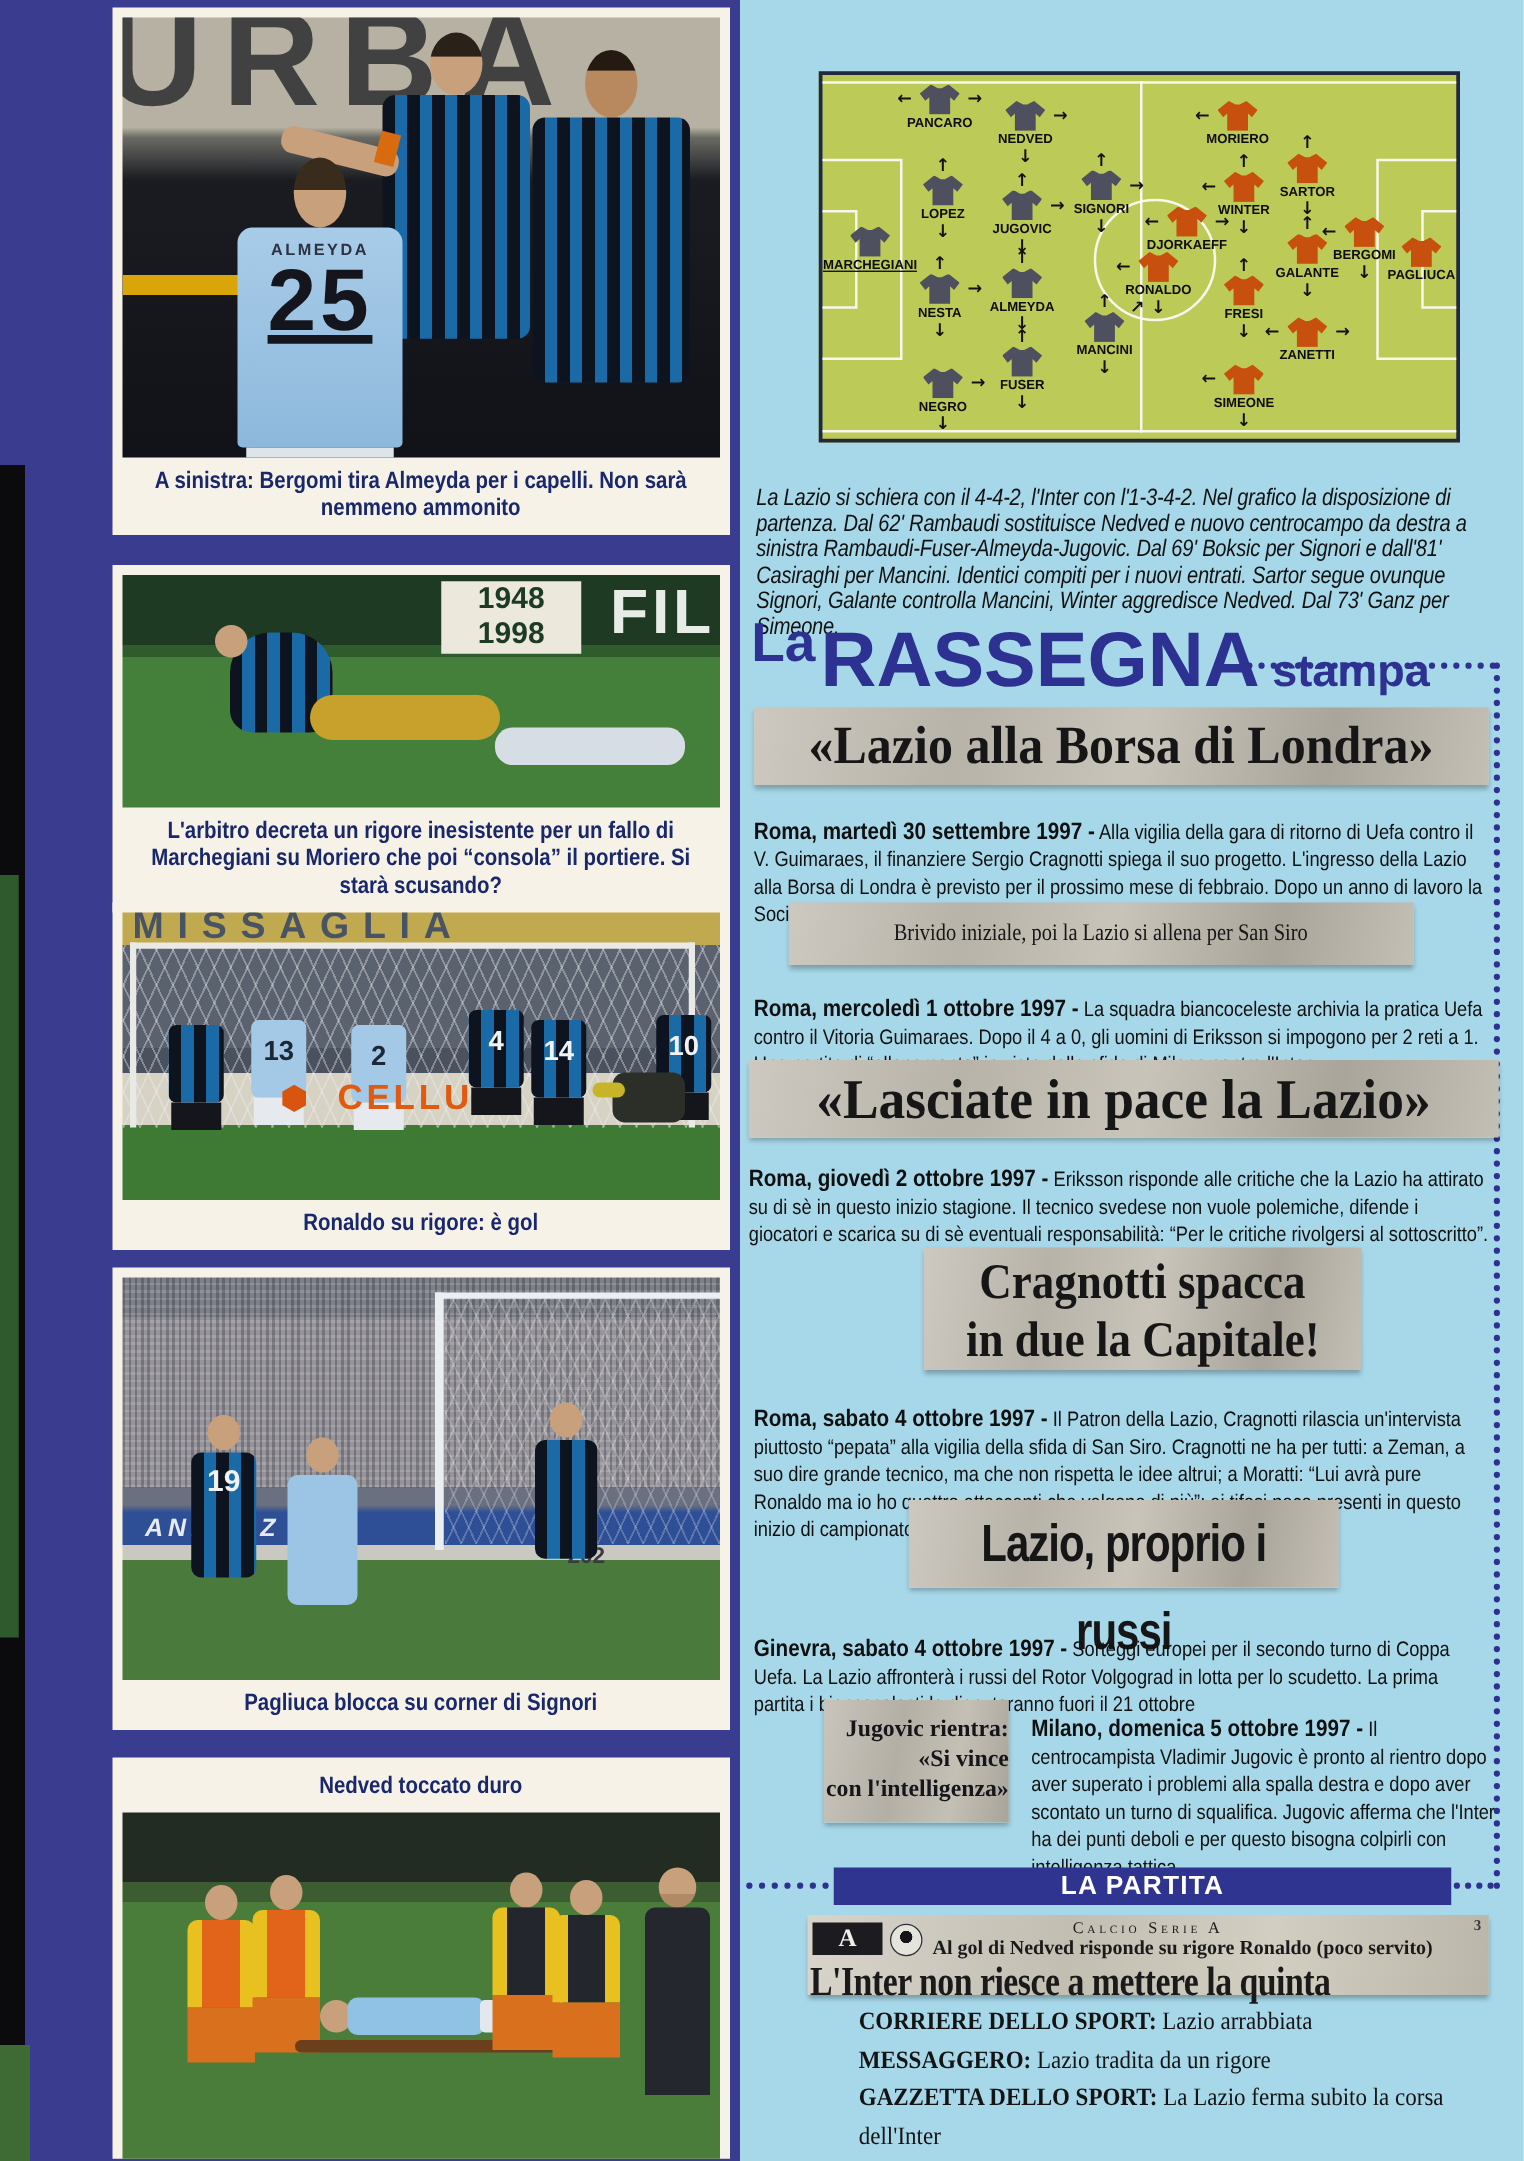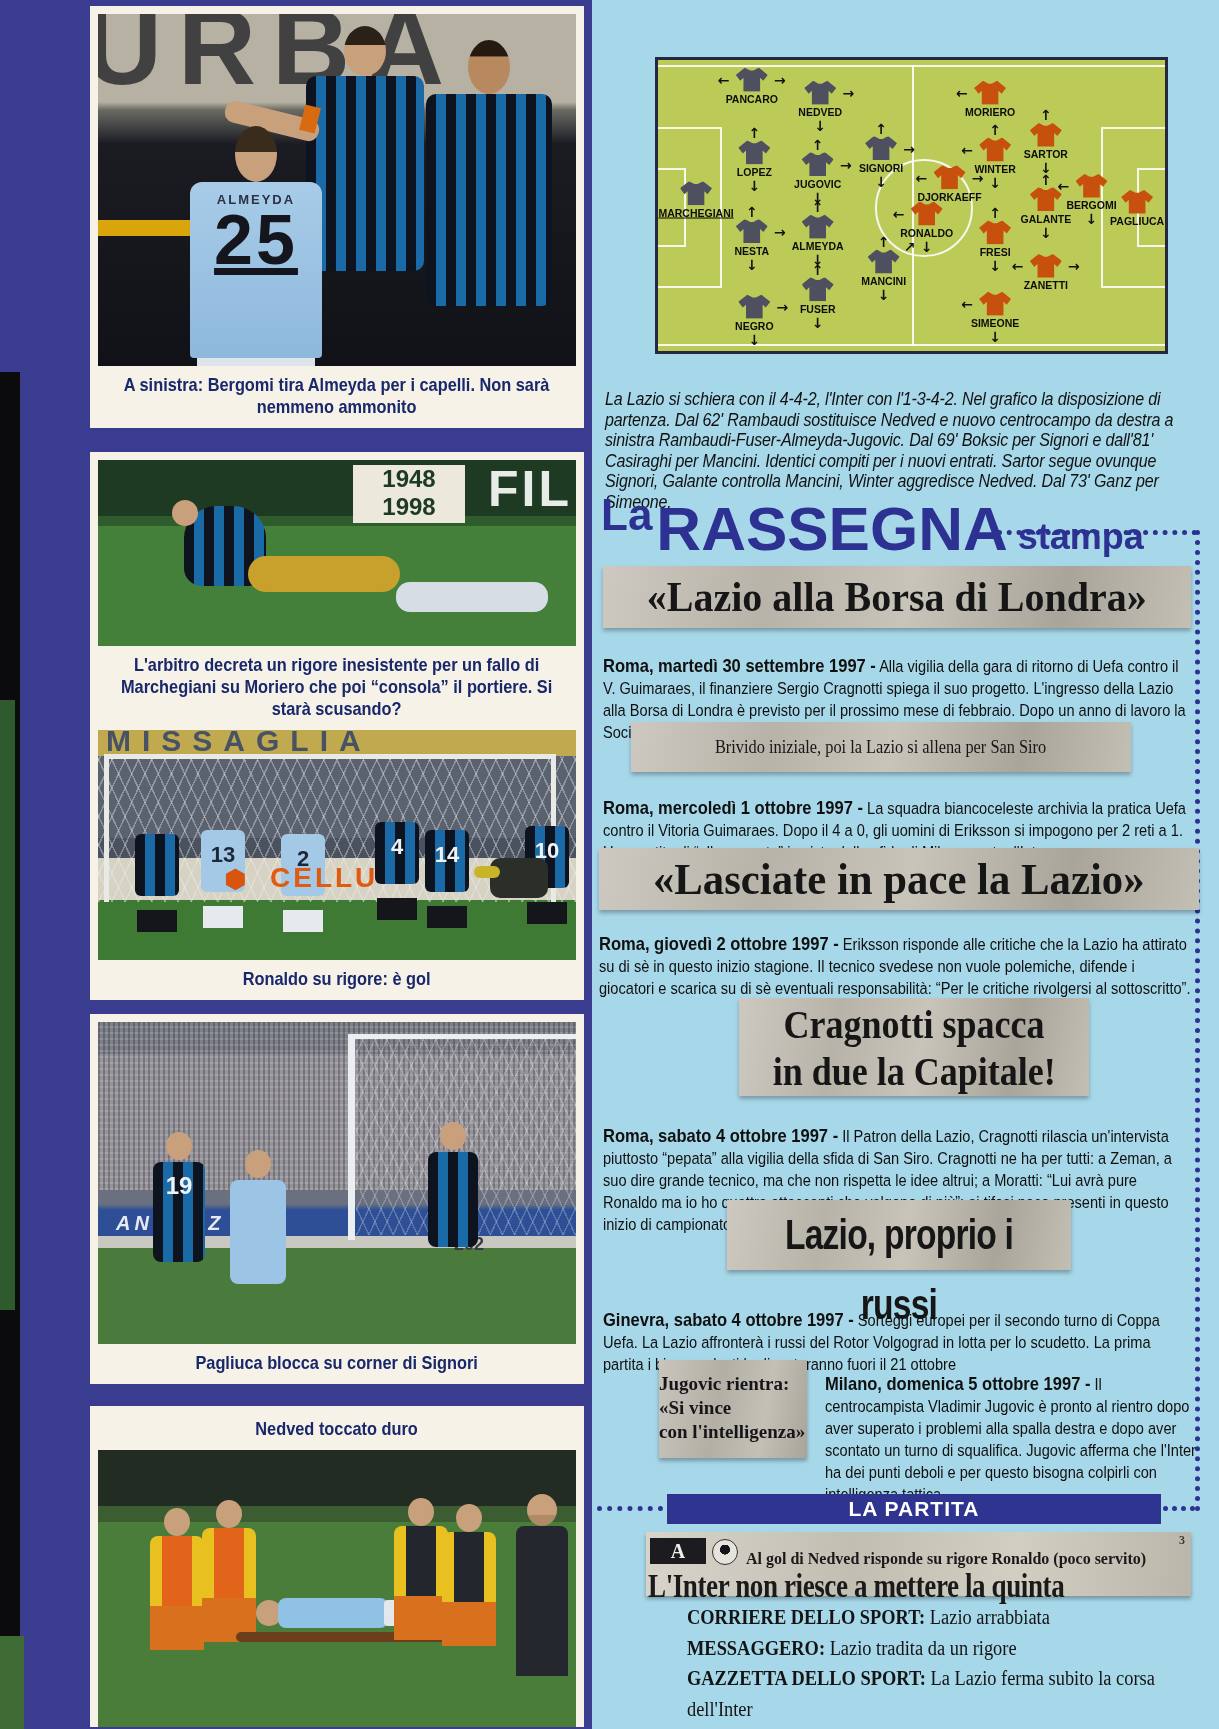--- a/index.html
+++ b/index.html
@@ -54,21 +54,21 @@
   .pimg3{height:230px;background:linear-gradient(180deg,#c0a94e 0 26px,#5a6270 26px 108px,#4a5260 108px 128px,#d6d2c4 128px 170px,#3f7a35 170px 100%);}
   .ph3-hoard{position:absolute;left:8px;top:-6px;font:bold 30px "Liberation Sans",sans-serif;
              color:#3b4a68;letter-spacing:11px;opacity:.9;}
   .net{position:absolute;left:0;top:26px;width:100%;height:146px;
        background:repeating-linear-gradient(65deg,rgba(240,240,240,.35) 0 1.5px,transparent 1.5px 12px),
                   repeating-linear-gradient(-65deg,rgba(240,240,240,.35) 0 1.5px,transparent 1.5px 12px);}
   .gbar{position:absolute;left:6px;right:20px;top:24px;height:5px;background:#e9e9e5;}
   .gpost{position:absolute;top:24px;width:5px;height:148px;background:#e9e9e5;}
   .gp-l{left:6px;} .gp-r{right:20px;}
   .p3p{position:absolute;width:46px;text-align:center;}
-  .p3p .torso{width:44px;height:62px;border-radius:6px;margin:14px auto;position:relative;text-decoration:underline;}
+  .p3p .torso{width:44px;height:62px;border-radius:6px;margin:0 auto;position:relative;text-decoration:underline;}
   .p3p .num{position:absolute;left:0;right:0;top:12px;font:bold 22px "Liberation Sans",sans-serif;}
   .p3p .shorts2{width:40px;height:22px;margin:0 auto;background:#e6e9ee;}
   .p3p .shorts3{width:40px;height:22px;margin:0 auto;background:#14161c;}
   .lbshirt{background:#a4c9e6;}
   .p3p .numdark{color:#1c2838;} .p3p .numlight{color:#f0f2f4;}
   .gk3{position:absolute;left:392px;top:128px;width:58px;height:40px;background:#2b2f28;border-radius:10px;}
   .gk3:after{content:"";position:absolute;left:-16px;top:8px;width:26px;height:12px;background:#c8b428;border-radius:6px;}
   .hexes{position:absolute;left:126px;top:134px;color:#d85510;font:26px "DejaVu Sans",sans-serif;}
   .ad-cellu{position:absolute;left:172px;top:132px;font:bold 28px "Liberation Sans",sans-serif;
             color:#e05a12;letter-spacing:3px;}
@@ -163,21 +163,21 @@
   .s5{left:130px;top:1200px;width:344px;height:70px;font-family:"Liberation Sans",sans-serif;
       font-weight:bold;font-size:42px;line-height:70px;letter-spacing:-1px;}
   .s5 .cs-txt{transform:scaleX(.8);}
   .rp{position:absolute;width:680px;transform:scaleX(.87);transform-origin:left top;
       font:16.8px/22px "Liberation Sans",sans-serif;color:#101010;letter-spacing:0;}
   .rp b{font-size:19px;}
   .p1{left:6px;top:638px;} .p2{left:6px;top:780px;} .p3{left:2px;top:916px;}
   .p4{left:6px;top:1108px;} .p5{left:6px;top:1292px;}
   .p6{left:228px;top:1356px;width:428px;}
   .jug-box{position:absolute;left:62px;top:1360px;width:148px;height:98px;box-sizing:border-box;padding-top:12px;
-     text-align:left;color:#16161a;font:bold 19px/24px "Liberation Serif",serif;
+     text-align:right;color:#16161a;font:bold 19px/24px "Liberation Serif",serif;
      background:linear-gradient(100deg,#c9c5bc,#b3afa5 40%,#c4c0b6 70%,#a8a49a);box-shadow:0 3px 4px rgba(0,0,0,.3);}
   .partita-bar{position:absolute;left:70px;top:1494px;width:494px;height:30px;background:#2f3490;color:#fff;
      font:bold 21px/30px "Liberation Sans",sans-serif;text-align:center;letter-spacing:1px;}
   .news-clip{position:absolute;left:49px;top:1532px;width:545px;height:64px;
      background:linear-gradient(95deg,#d8d4ca,#c2beb2 38%,#d2cec2 68%,#bab6aa);
      box-shadow:0 3px 4px rgba(0,0,0,.3);font-family:"Liberation Serif",serif;color:#1a1a1a;}
   .clip-kicker{position:absolute;left:0;right:0;top:2px;text-align:center;font-size:13px;
      font-variant:small-caps;letter-spacing:3px;}
   .clip-page{position:absolute;right:6px;top:1px;font-size:12px;font-weight:bold;color:#3a3a3a;}
   .clip-corner{position:absolute;left:4px;top:6px;width:56px;height:26px;background:#1c1c20;color:#f0f0ea;
@@ -529,20 +529,21 @@
     <div class="jug-box">
       <span>Jugovic rientra:</span><br>
       <span>«Si vince</span><br>
       <span>con l'intelligenza»</span>
     </div>
     <p class="rp p6"><b>Milano, domenica 5 ottobre 1997 -</b> <span>Il centrocampista Vladimir Jugovic è pronto al rientro dopo aver superato i problemi alla spalla destra e dopo aver scontato un turno di squalifica. Jugovic afferma che l'Inter ha dei punti deboli e per questo bisogna colpirli con intelligenza tattica.</span></p>
 
     <div class="partita-bar">LA PARTITA</div>
 
     <div class="news-clip">
+      <div class="clip-kicker">Calcio Serie A</div>
       <div class="clip-page">3</div>
       <div class="clip-corner">A</div>
       <div class="clip-ball"></div>
       <div class="clip-sub">Al gol di Nedved risponde su rigore Ronaldo (poco servito)</div>
       <div class="clip-head">L'Inter non riesce a mettere la quinta</div>
     </div>
 
     <div class="reviews">
       <div class="review"><b>CORRIERE DELLO SPORT:</b> <span>Lazio arrabbiata</span></div>
       <div class="review"><b>MESSAGGERO:</b> <span>Lazio tradita da un rigore</span></div>

